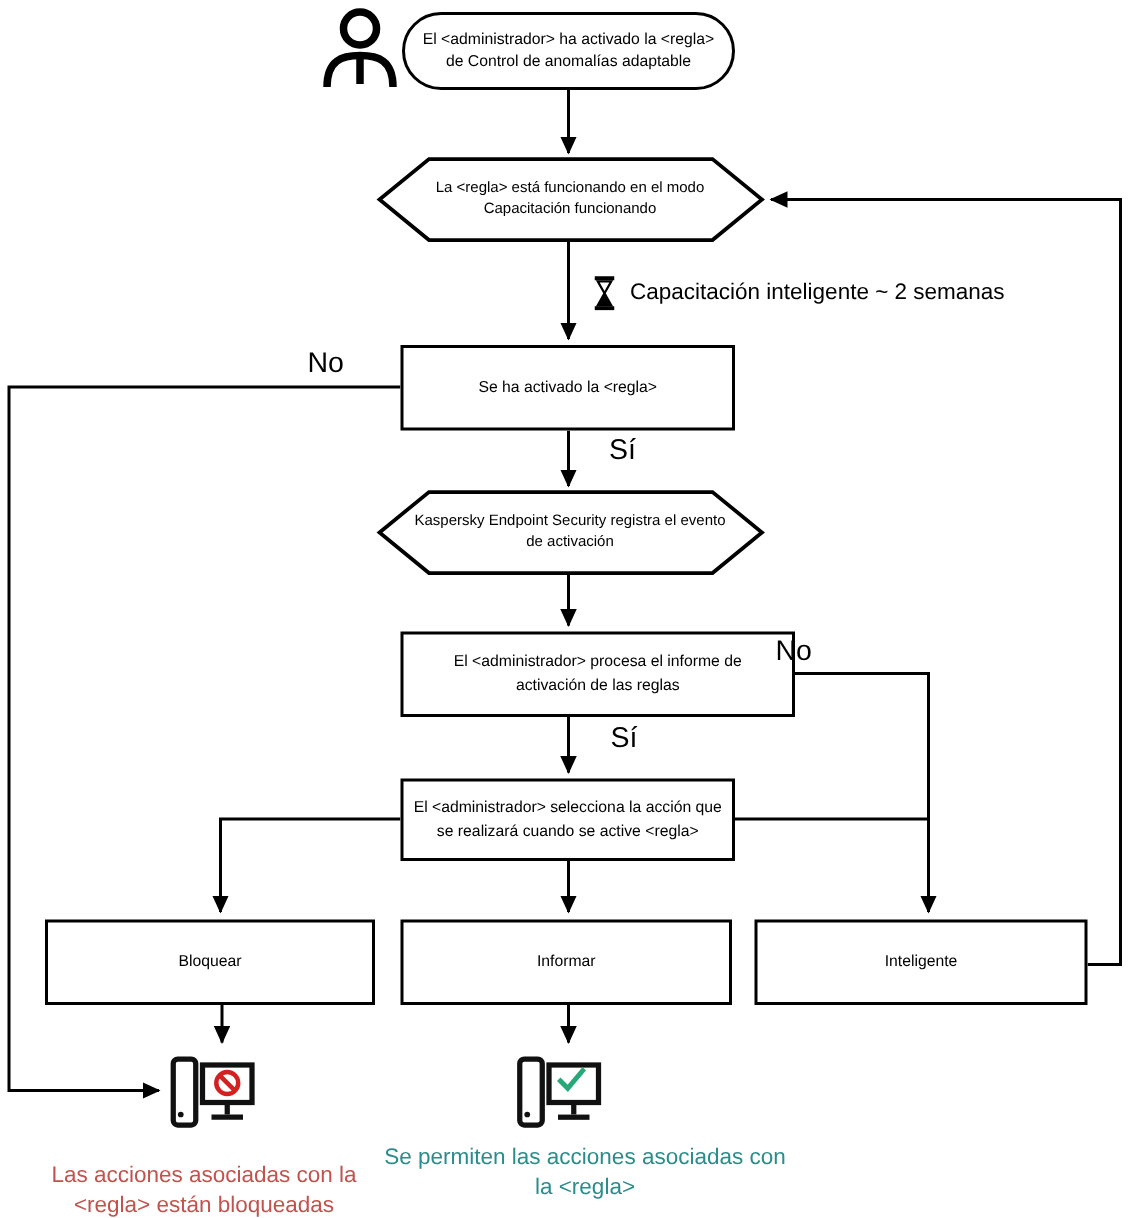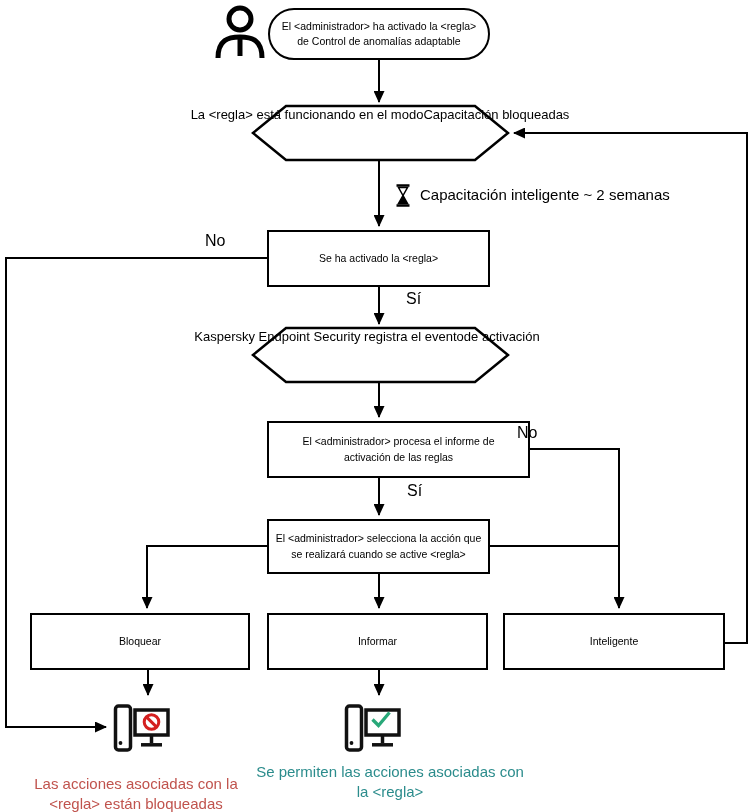--- a/index.html
+++ b/index.html
@@ -9,25 +9,25 @@
   }
   #wires{position:absolute;left:0;top:0;width:753px;height:812px;}
   .node{
     position:absolute;box-sizing:border-box;background:#fff;border:2px solid #000;
     display:flex;flex-direction:column;align-items:center;justify-content:center;
     font-size:10.5px;line-height:1.45;text-align:center;
   }
   .node span{display:block;white-space:nowrap;}
   .stadium{border-radius:26px;border-width:2.5px;}
   .hextext{
-    position:absolute;display:flex;flex-direction:row;justify-content:center;
-    font-size:13px;line-height:1.45;text-align:center;
+    position:absolute;display:flex;flex-direction:column;align-items:center;justify-content:center;
+    font-size:10px;line-height:1.45;text-align:center;
   }
   .hextext span{display:block;white-space:nowrap;}
-  .branch-label{position:absolute;font-size:16px;}
+  .branch-label{position:absolute;font-size:19px;}
   .timer-label{position:absolute;font-size:15px;white-space:nowrap;text-align:right;}
   .icon-abs{position:absolute;}
   .caption{
     position:absolute;font-size:15px;line-height:1.35;text-align:center;
   }
   .caption span{display:block;white-space:nowrap;}
   .caption-blocked{color:var(--blocked-caption,#c0534d);margin-top:10px;}
   .caption-allowed{color:var(--allowed-caption,#2b8c8c);}
 </style>
 </head>
@@ -68,38 +68,38 @@
     <path d="M26,37 L26,54" stroke="#000" stroke-width="5"></path>
   </svg>
 
   <div class="node stadium" style="left:268px;top:8px;width:222px;height:52px">
     <span>El &lt;administrador&gt; ha activado la &lt;regla&gt;</span>
     <span>de Control de anomalías adaptable</span>
   </div>
 
   <div class="hextext" style="left:266px;top:106px;width:228px;height:54px">
     <span>La &lt;regla&gt; está funcionando en el modo</span>
-    <span>Capacitación bloqueadas</span>
+    <span>Capacitación funcionando</span>
   </div>
 
   <svg class="icon-abs" style="left:395px;top:184px" width="16" height="23" viewBox="0 0 16 23">
     <path d="M1.5,1.5 H14.5 M1.5,21.5 H14.5" stroke="#000" stroke-width="2.6" fill="none"></path>
     <polygon points="3.5,3.5 12.5,3.5 8,11.5" fill="none" stroke="#000" stroke-width="1.5"></polygon>
     <polygon points="3.5,19.5 12.5,19.5 8,11.5" fill="#000" stroke="#000" stroke-width="1.5"></polygon>
   </svg>
   <div class="timer-label" style="left:420px;top:186px">Capacitación inteligente ~ 2 semanas</div>
 
   <div class="node" style="left:267px;top:230px;width:223px;height:57px">
     <span>Se ha activado la &lt;regla&gt;</span>
   </div>
 
   <div class="branch-label" style="left:205px;top:232px">No</div>
   <div class="branch-label" style="left:406px;top:290px">Sí</div>
 
-  <div class="hextext" style="left:249px;top:328px;width:236px;height:54px">
+  <div class="hextext" style="left:262px;top:328px;width:236px;height:54px">
     <span>Kaspersky Endpoint Security registra el evento</span>
     <span>de activación</span>
   </div>
 
   <div class="node" style="left:267px;top:421px;width:263px;height:57px">
     <span>El &lt;administrador&gt; procesa el informe de</span>
     <span>activación de las reglas</span>
   </div>
 
   <div class="branch-label" style="left:517px;top:424px">No</div>

